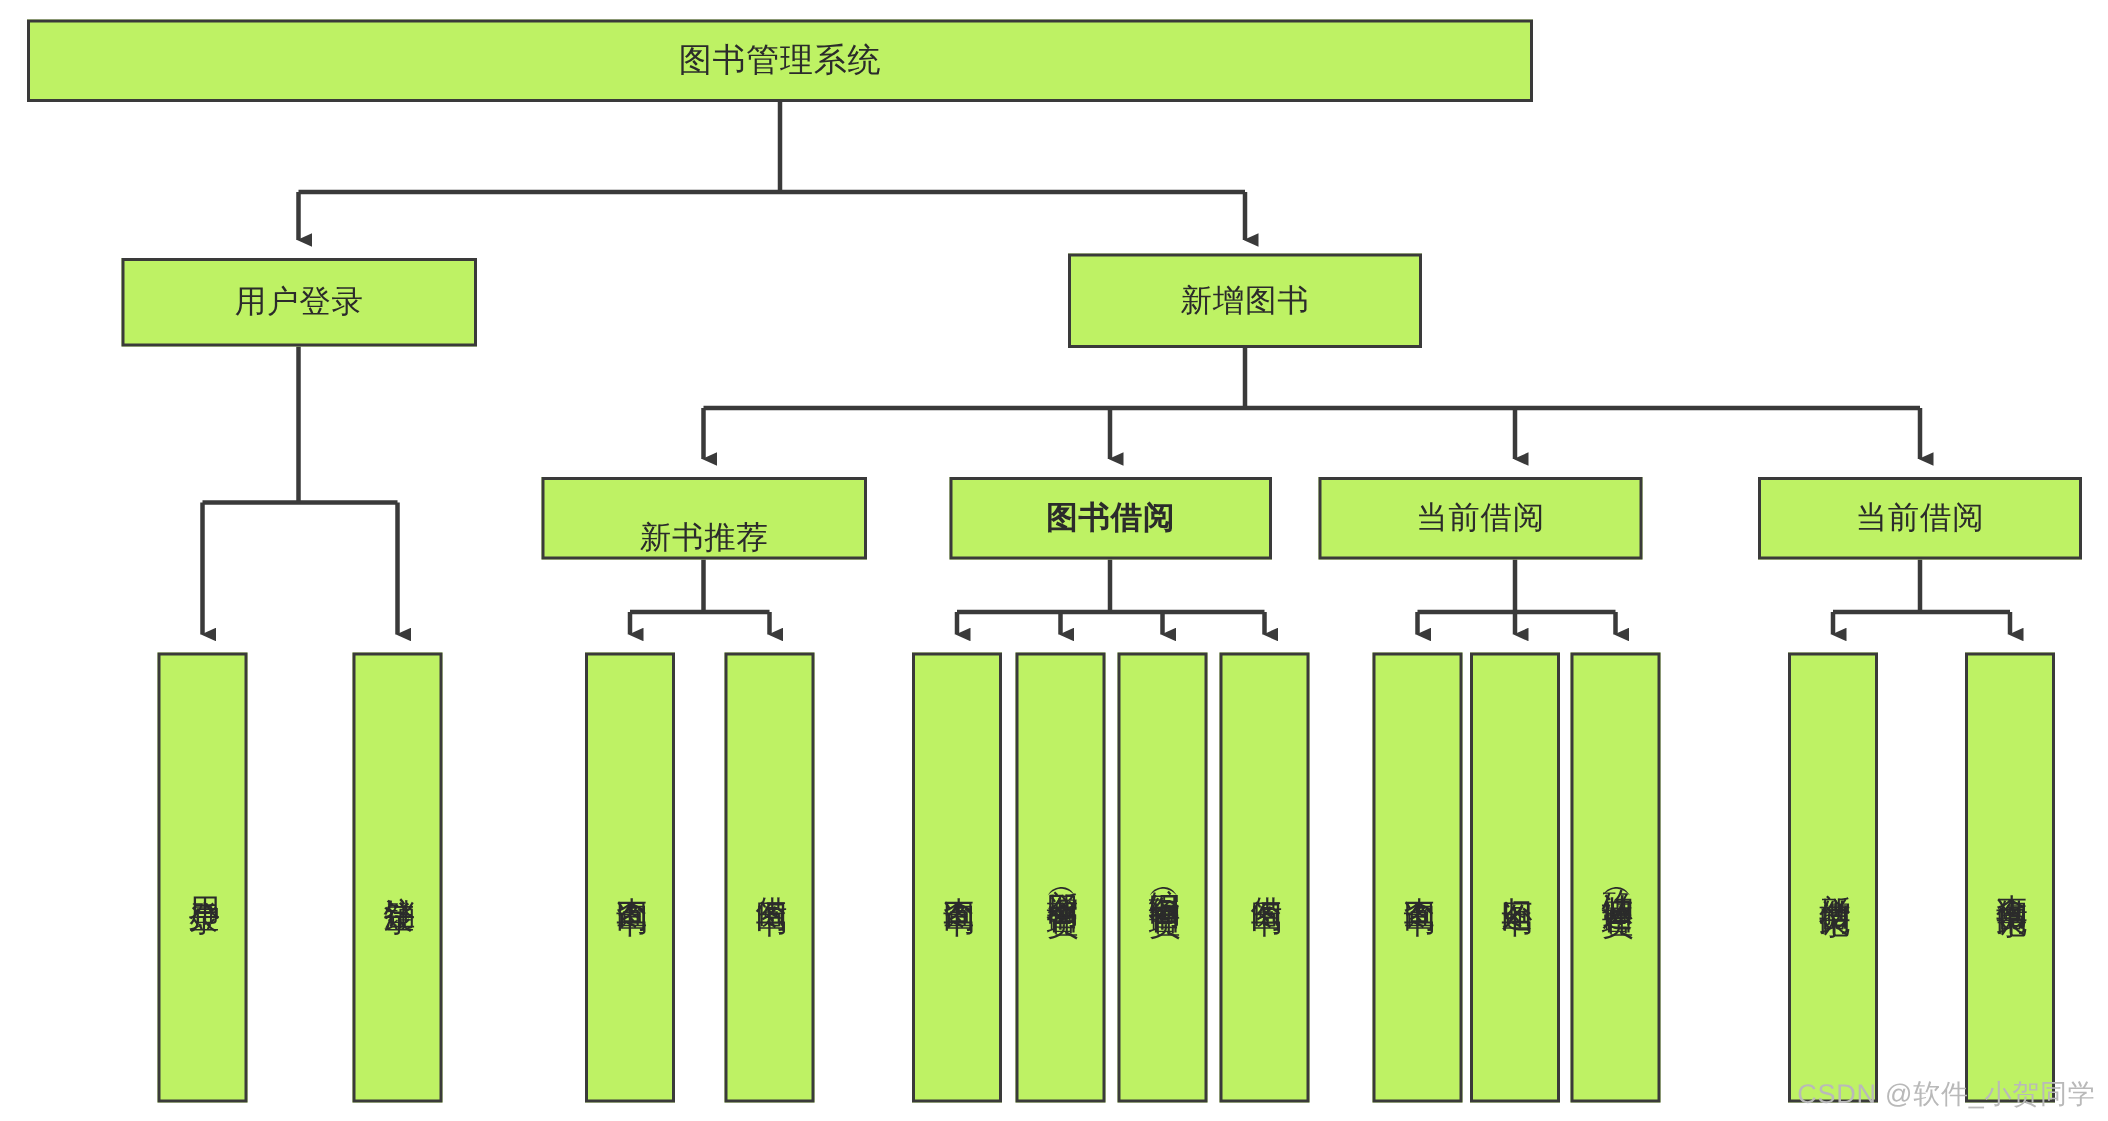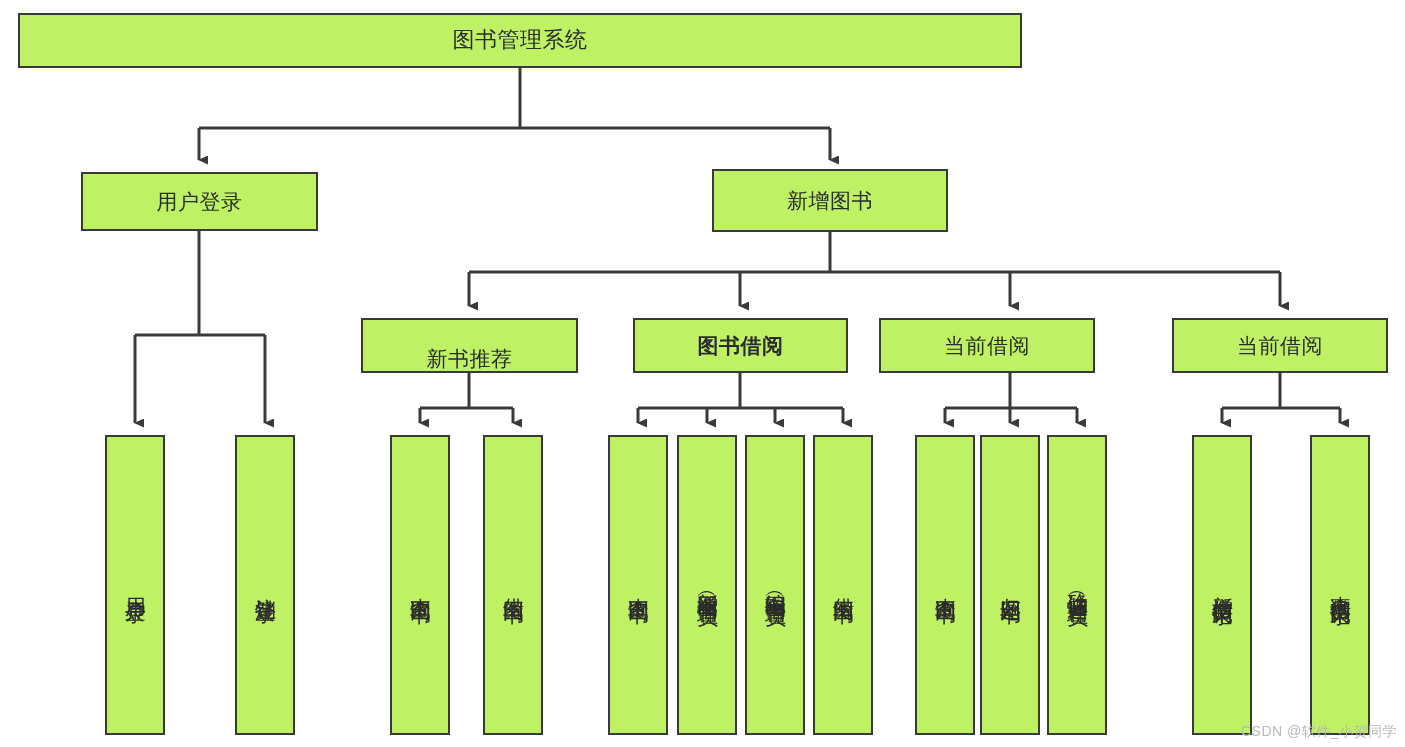--- a/index.html
+++ b/index.html
@@ -57,21 +57,21 @@
     text-orientation: upright;
     font-size: 21px;
     line-height: 1.18;
     letter-spacing: 2px;
     white-space: nowrap;
   }
   .watermark {
     position: absolute;
     right: 8px;
     bottom: 6px;
-    font-size: 14px;
+    font-size: 18px;
     color: #b9b9b9;
     letter-spacing: 0.5px;
     white-space: nowrap;
   }
 </style>
 </head>
 <body>
 
 <div id="canvas">
 

